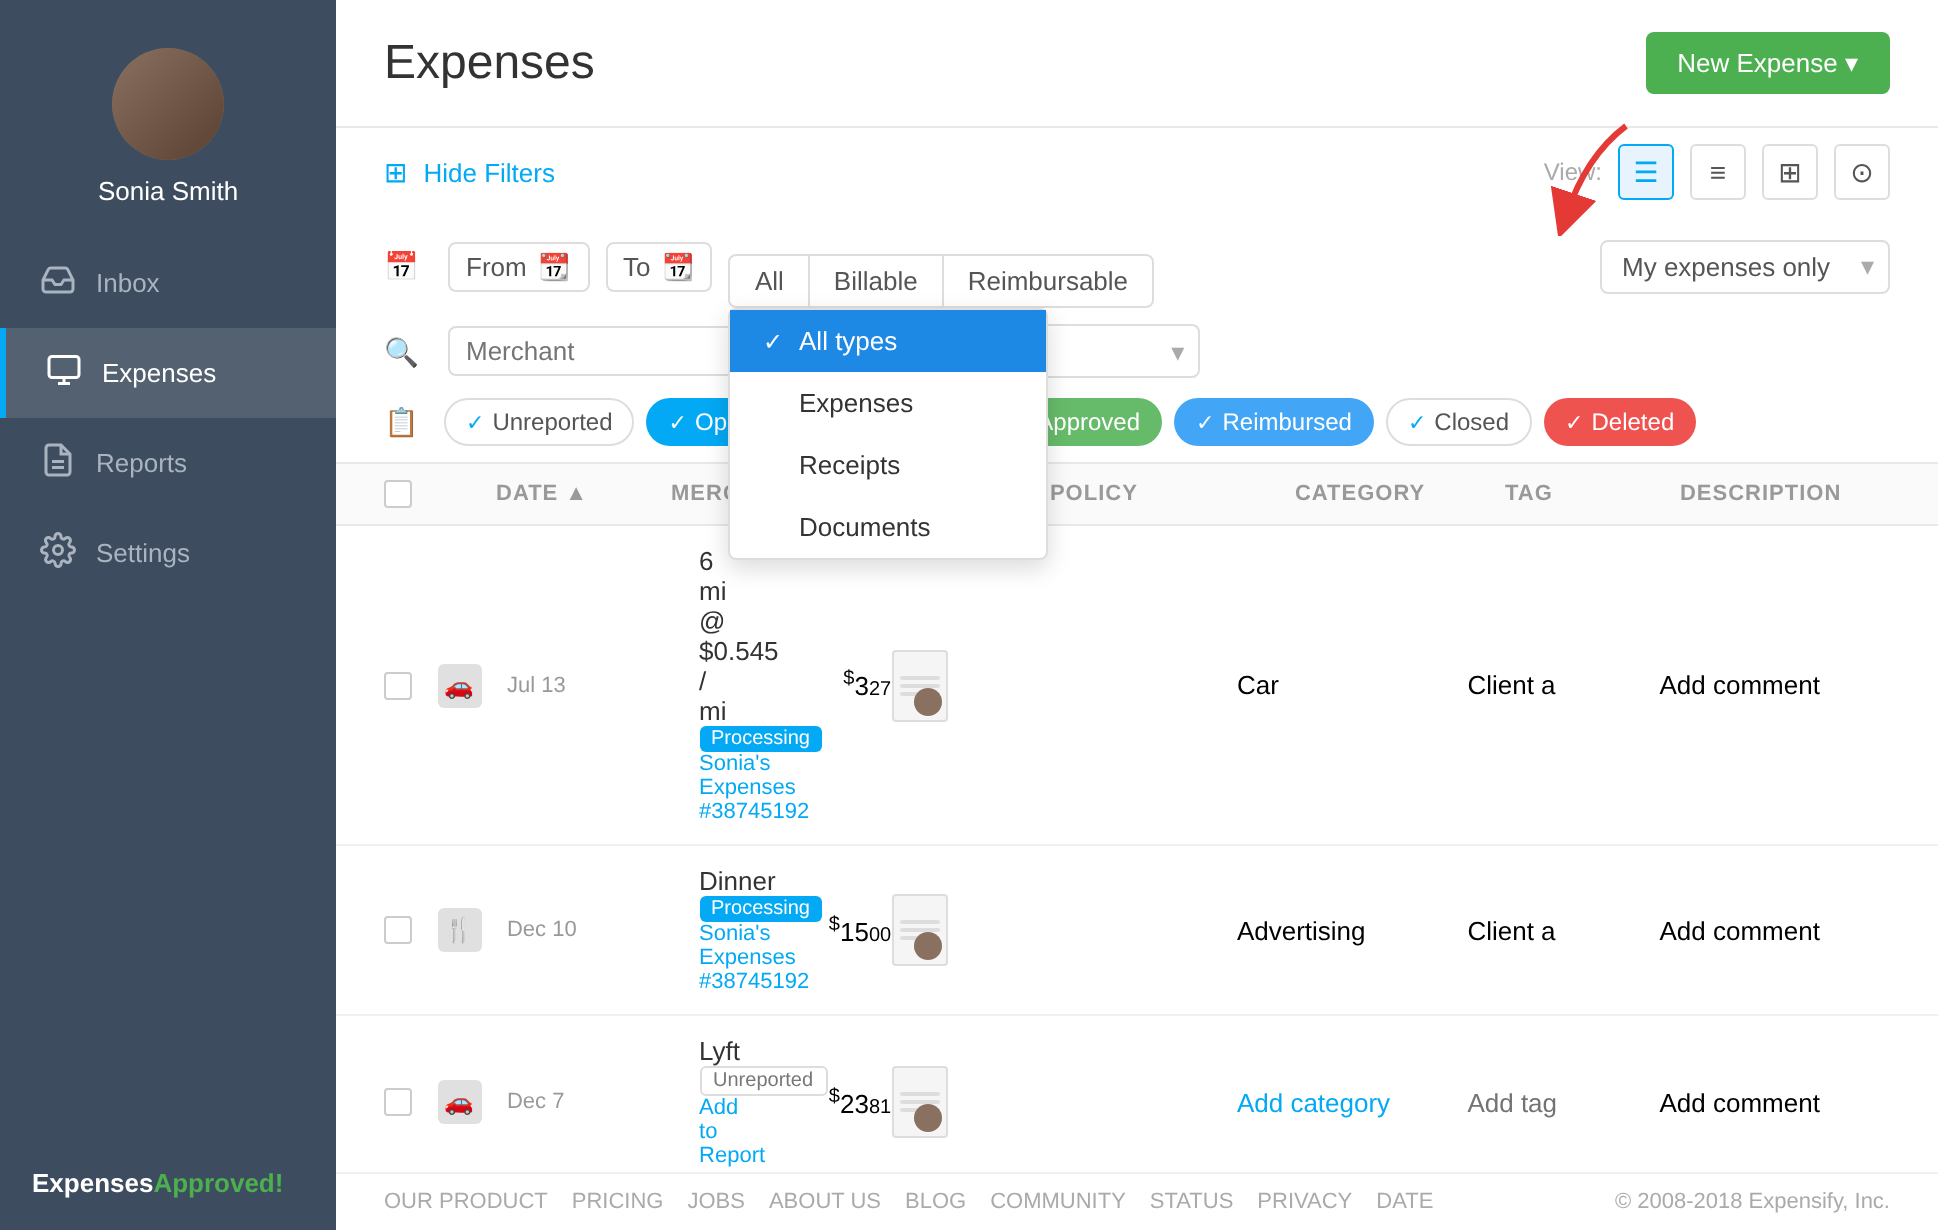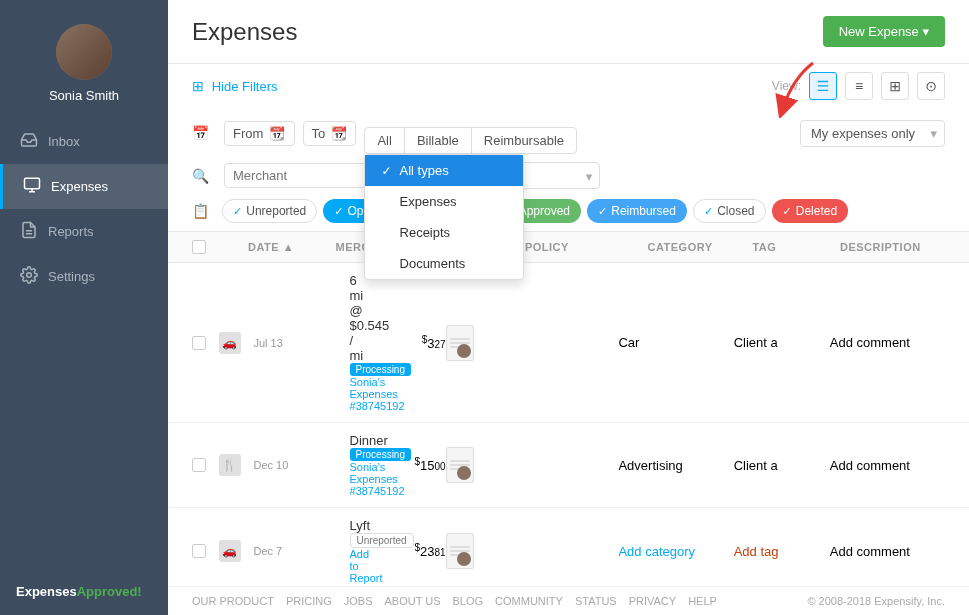--- a/index.html
+++ b/index.html
@@ -420,21 +420,21 @@
               <div class="receipt-lines">
                 <div class="receipt-line"></div>
                 <div class="receipt-line"></div>
                 <div class="receipt-line"></div>
               </div>
               <div class="receipt-avatar"></div>
             </div>
         </div>
         <div class="col-policy"><span></span></div>
         <div class="col-category"><span style="color:#03a9f4;">Add category</span></div>
-        <div class="col-tag"><span style="color:#c2410c;">Add tag</span></div>
+        <div class="col-tag"><span style="color:#737373;">Add tag</span></div>
         <div class="col-desc"><span>Add comment</span></div>
       </div>
 
       <div class="table-row">
 
         <div class="col-merchant merchant-col">
           <div class="row-merchant-name">SquareUp</div>
           <div class="merchant-sub">
             
             
@@ -448,18 +448,18 @@
     <div class="main-footer">
       <div class="footer-links">
         <span class="footer-link">OUR PRODUCT</span>
         <span class="footer-link">PRICING</span>
         <span class="footer-link">JOBS</span>
         <span class="footer-link">ABOUT US</span>
         <span class="footer-link">BLOG</span>
         <span class="footer-link">COMMUNITY</span>
         <span class="footer-link">STATUS</span>
         <span class="footer-link">PRIVACY</span>
-        <span class="footer-link">HELP</span>
+        <span class="footer-link">DATE</span>
       </div>
       <span>© 2008-2018 Expensify, Inc.</span>
     </div>
   </div>
 </div>
 
 </body></html>

